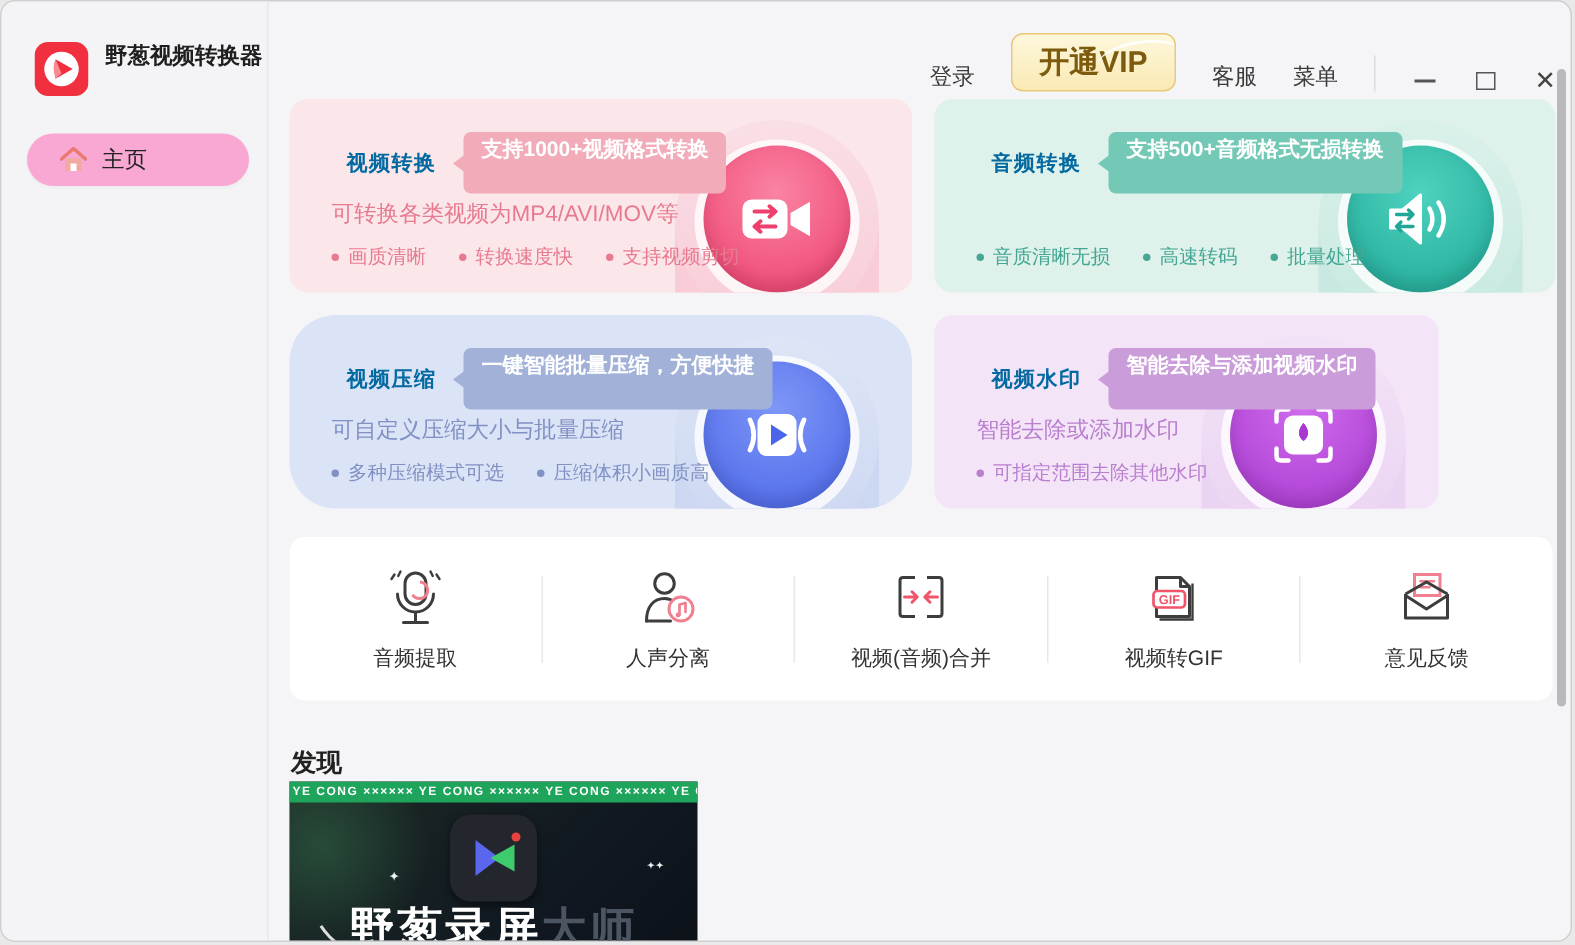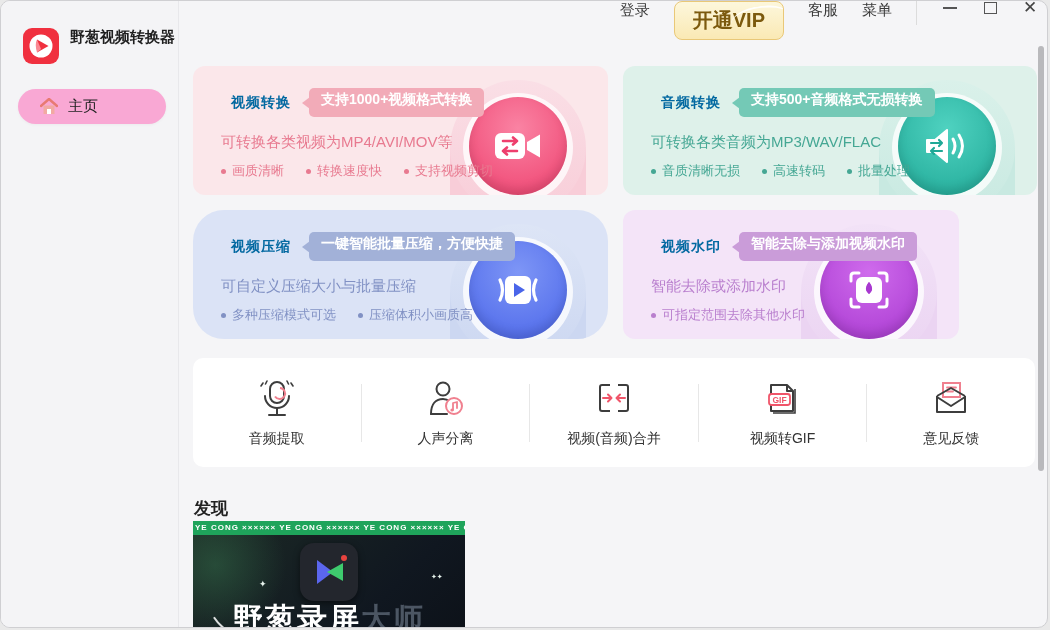--- a/index.html
+++ b/index.html
@@ -2,21 +2,21 @@
 <html><head>
 <meta charset="utf-8">
 <style>
   * { margin:0; padding:0; box-sizing:border-box; }
   html,body { width:1050px; height:630px; background:#e9e9e9; font-family:"Liberation Sans","DejaVu Sans",sans-serif; }
   #window {
     position:relative; width:1048px; height:628px; margin:0; background:#f5f5f7;
     border:1px solid #cfcfd2; border-radius:10px; overflow:hidden;
   }
   
-  #topbar { position:absolute; top:0; left:600px; right:10px; height:60px; display:flex; align-items:flex-start; justify-content:flex-end; gap:24px; }
+  #topbar { position:absolute; top:0; left:600px; right:10px; height:60px; display:flex; align-items:flex-end; justify-content:flex-end; gap:24px; }
   .tb-link { font-size:15px; color:#3a3a3a; cursor:pointer; }
   #vip-btn {
     font-size:20px; font-weight:bold; color:#7c5a0e; padding:5px 18px;
     background:linear-gradient(180deg,#fdf7dc 0%,#fae9b4 100%);
     border:1px solid #e9c878; border-radius:8px; cursor:pointer; position:relative; overflow:hidden;
   }
   #vip-btn::after { content:""; position:absolute; right:-8px; top:4px; width:60px; height:26px; border-radius:50%; border-top:2px solid rgba(255,255,255,.9); transform:rotate(-8deg); }
   .tb-sep { width:1px; height:24px; background:#dcdcdc; }
   .win-btns { display:flex; align-items:center; gap:26px; margin-left:2px; }
   .win-btn { width:14px; height:14px; position:relative; cursor:pointer; }
@@ -26,21 +26,21 @@
   
   #sidebar { position:absolute; left:0; top:0; width:178px; height:100%; background:#f4f4f6; border-right:1px solid #e8e8eb; }
   #logo-row { position:absolute; left:22px; top:27px; display:flex; align-items:flex-start; gap:11px; }
   #app-name { font-size:15px; font-weight:bold; color:#1f1f1f; }
   #home-item { position:absolute; left:17px; top:88px; width:148px; height:35px; background:#f9a8d4; border-radius:18px; display:flex; align-items:center; gap:10px; padding-left:22px; cursor:pointer; box-shadow:0 1px 3px rgba(0,0,0,.04); }
   #home-item span { font-size:15px; color:#222; }
   
   .card { position:absolute; border-radius:12px; overflow:hidden; cursor:pointer; }
   .title-row { position:absolute; left:28px; top:22px; display:flex; align-items:center; white-space:nowrap; z-index:3; }
   .c-title { font-size:14px; font-weight:bold; color:#0369a1; letter-spacing:1px;margin-left:10px; }
-  .badge { margin-left:18px; position:relative; color:#fff; font-size:14px; font-weight:bold; padding:3px 12px 8px; border-radius:5px; background:var(--badge); }
+  .badge { margin-left:18px; position:relative; color:#fff; font-size:14px; font-weight:bold; padding:3px 12px 20px; border-radius:5px; background:var(--badge); }
   .badge::before { content:""; position:absolute; left:-7px; top:50%; transform:translateY(-50%);
     border-top:6px solid transparent; border-bottom:6px solid transparent; border-right:8px solid var(--badge); }
   .desc { position:absolute; left:28px; top:67px; font-size:15px; color:var(--theme); z-index:3; }
   .bullets { position:absolute; left:28px; top:96px; display:flex; gap:22px; font-size:13px; color:var(--theme); z-index:3; }
   .bullet { display:flex; align-items:center; gap:6px; }
   .bullet::before { content:""; width:5px; height:5px; border-radius:50%; background:currentColor; flex:0 0 auto; }
   
   .icon3d { position:absolute; top:14px; right:22px; width:136px; height:130px; }
   .cyl-base { position:absolute; left:0; top:68px; width:136px; height:140px; background:var(--cyl); }
   .cyl-top { position:absolute; left:0; top:0; width:136px; height:136px; border-radius:50%; background:linear-gradient(180deg,var(--cylhi),var(--cyl)); }
@@ -152,21 +152,20 @@
           <path d="M36 9 q7 11 0 22" fill="none" stroke="#ffffff" stroke-width="3" stroke-linecap="round"></path>
           <path d="M8 17 H19 M16 14 L19 17 L16 20" fill="none" stroke="#1fa896" stroke-width="2.2" stroke-linecap="round" stroke-linejoin="round"></path>
           <path d="M19 25 H8 M11 22 L8 25 L11 28" fill="none" stroke="#1fa896" stroke-width="2.2" stroke-linecap="round" stroke-linejoin="round"></path>
         </svg>
       </div>
     </div>
     <div class="title-row">
       <span class="c-title">音频转换</span>
       <span class="badge">支持500+音频格式无损转换</span>
     </div>
-    <div class="desc">可转换各类音频为MP3/WAV/FLAC</div>
     <div class="bullets">
       <span class="bullet">音质清晰无损</span>
       <span class="bullet">高速转码</span>
       <span class="bullet">批量处理</span>
     </div>
   </div>
 
   <div id="card3" class="card card-blue">
     <div class="icon3d">
       <div class="cyl-base"></div>

